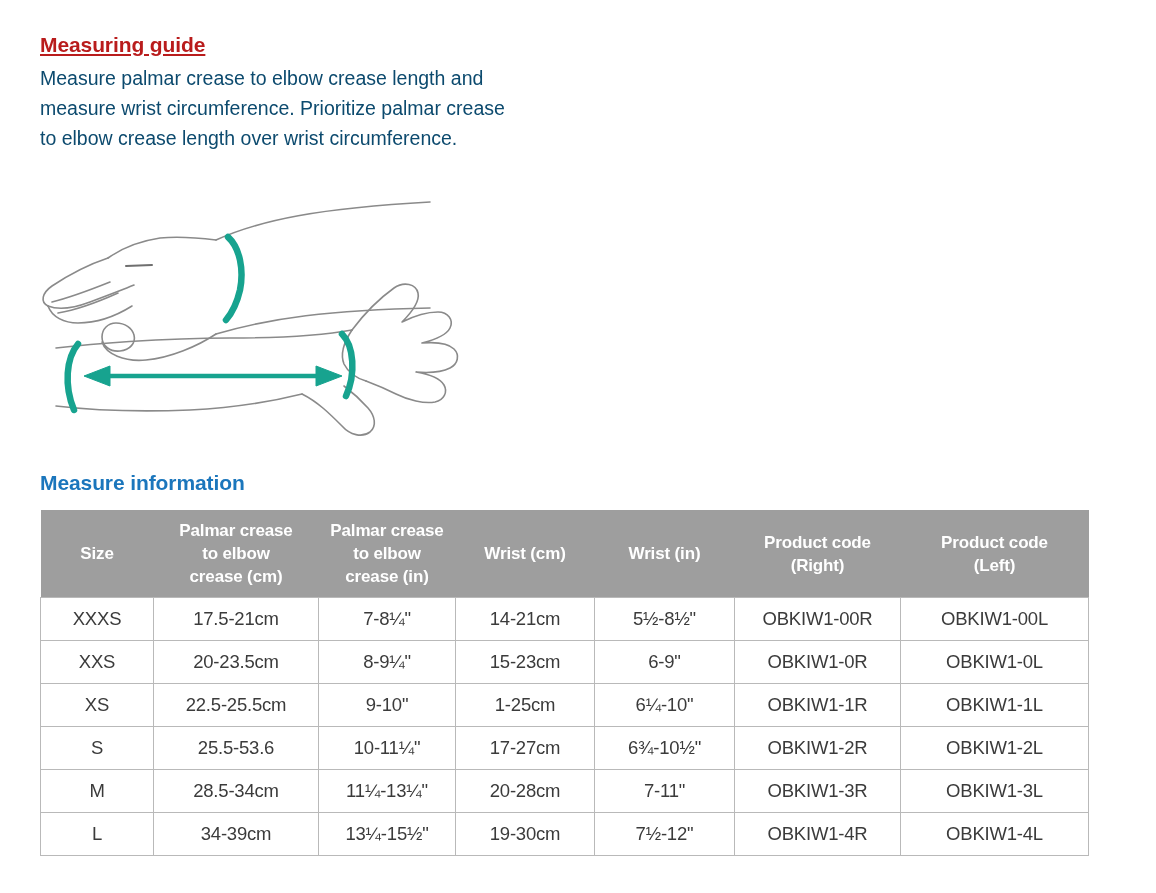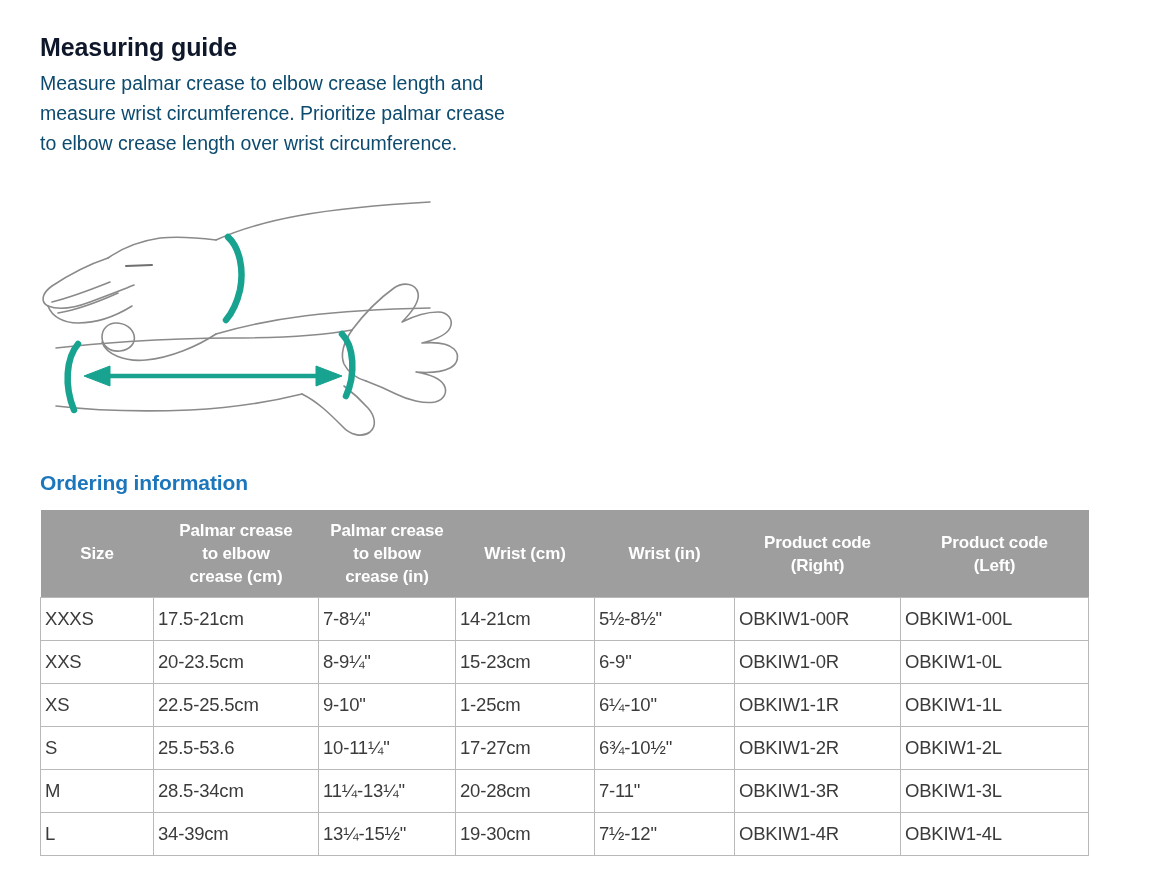--- a/index.html
+++ b/index.html
@@ -8,26 +8,27 @@
     width: 1156px; height: 893px;
     background: #ffffff;
     font-family: "Liberation Sans", sans-serif;
     -webkit-font-smoothing: antialiased;
   }
   .page { position: relative; width: 1156px; height: 893px; overflow: hidden; }
 
   
   .guide { position: absolute; left: 40px; top: 32px; width: 560px; }
   .section-title {
-    color: #0f172a;
-    font-size: 25px;
+    color: #b91c1c;
+    font-size: 21px;
     font-weight: bold;
     letter-spacing: -0.1px;
     margin: 0 0 6px 0;
     line-height: 1.2;
+    text-decoration: underline;
   }
   .guide-text {
     color: #0c4a6e;
     font-size: 19.5px;
     line-height: 30px;
     margin: 0;
     max-width: 480px;
   }
 
   
@@ -69,20 +70,21 @@
     text-align: center;
     vertical-align: middle;
     border: none;
     letter-spacing: -0.15px;
   }
   table.sizing tbody td {
     border: 1px solid #b9b9b9;
     border-top: none;
     color: #3b3b3b;
     font-size: 18.5px;
+    text-align: center;
     vertical-align: middle;
     height: 43px;
     padding: 2px 4px;
     letter-spacing: -0.2px;
   }
   table.sizing tbody tr:first-child td { border-top: 1px solid #b9b9b9; }
   
   col.c-size  { width: 113px; }
   col.c-pc-cm { width: 165px; }
   col.c-pc-in { width: 137px; }
@@ -152,21 +154,21 @@
       <path d="M 312 148 C 324 160, 326 188, 316 210" fill="none" stroke="#17a38f" stroke-width="6.5" stroke-linecap="round"></path>
 
       <g stroke="#17a38f" fill="#17a38f">
         <line x1="66" y1="190" x2="300" y2="190" stroke-width="4.5" stroke-linecap="butt"></line>
         <polygon points="54,190 80,180 80,200"></polygon>
         <polygon points="312,190 286,180 286,200"></polygon>
       </g>
     </svg>
   </div>
 
-  <h2 class="ordering-title">Ordering information</h2>
+  <h2 class="ordering-title">Measure information</h2>
 
   <div class="table-wrap">
     <table class="sizing">
       <colgroup>
         <col class="c-size">
           <col class="c-pc-cm">
           <col class="c-pc-in">
         <col class="c-w-cm">
           <col class="c-w-in">
           <col class="c-pr">

